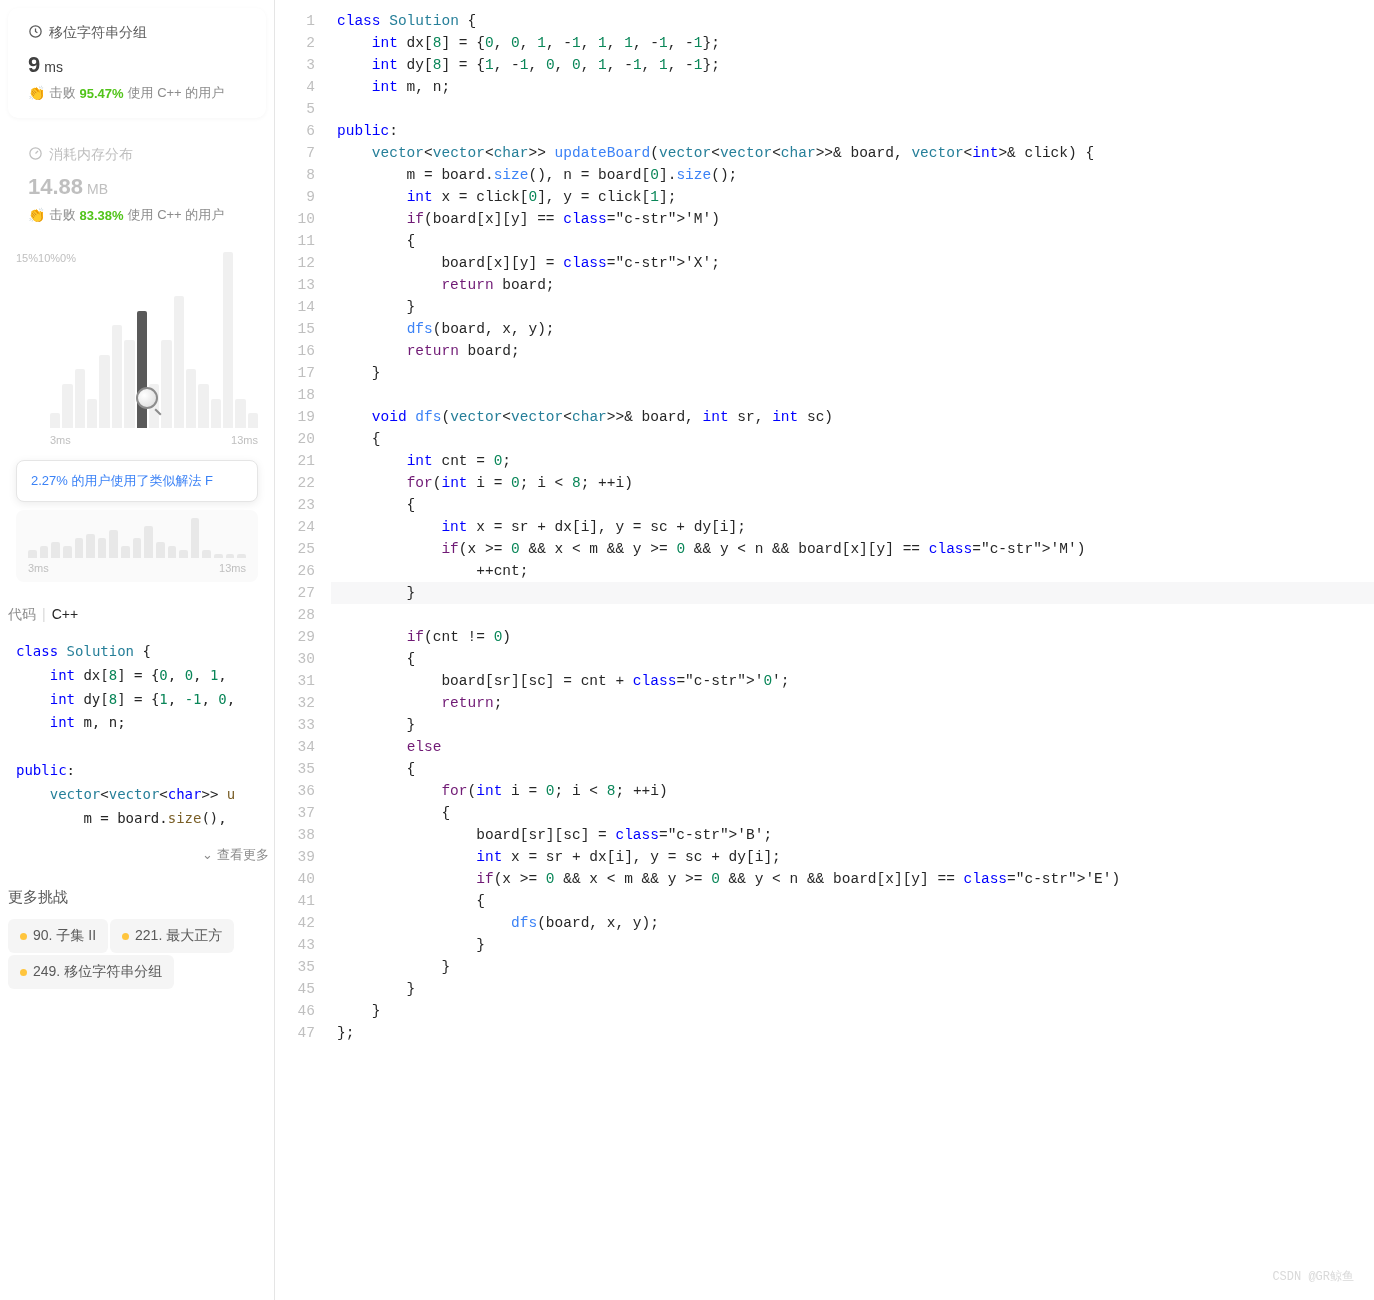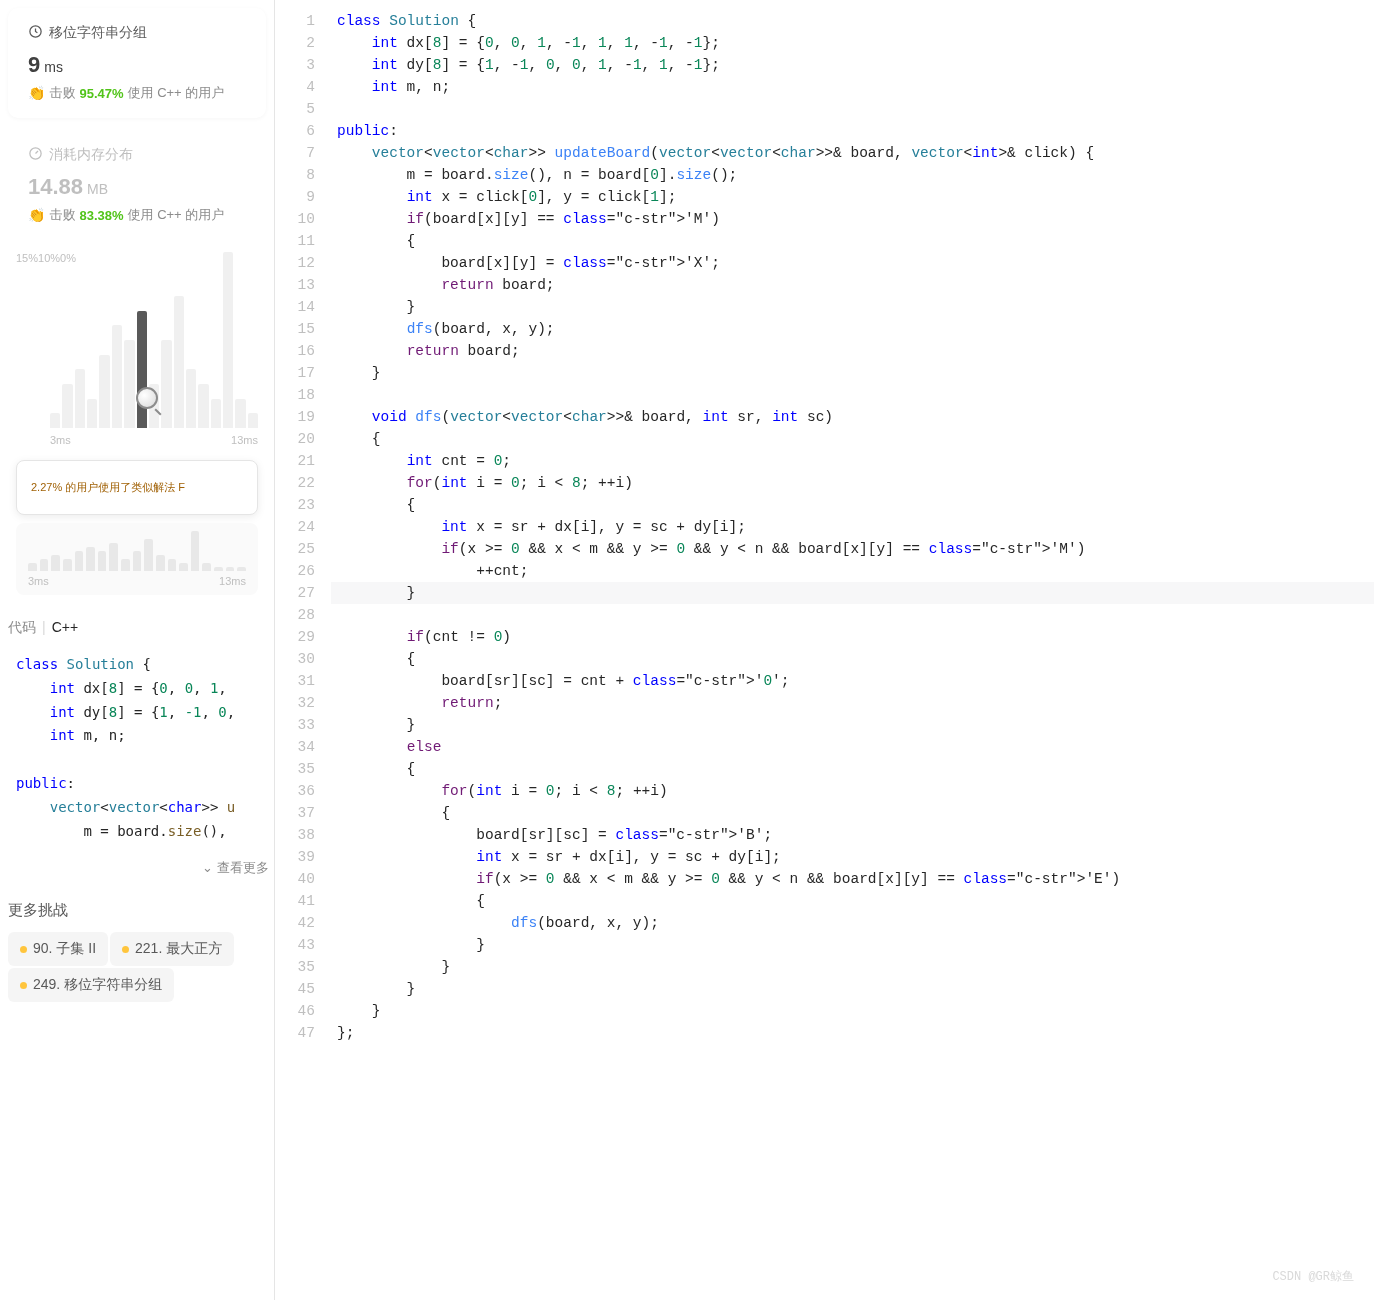--- a/index.html
+++ b/index.html
@@ -90,23 +90,23 @@
   height: 18px;
   display: flex;
   justify-content: space-between;
   font-size: 11px;
   color: #bfbfbf;
 }
 .tooltip-box {
   background: #fff;
   border: 1px solid #e5e5e5;
   border-radius: 8px;
-  padding: 19px 14px;
-  font-size: 11px;
-  color: #a16207;
+  padding: 11px 14px;
+  font-size: 13px;
+  color: #3b82f6;
   box-shadow: 0 2px 8px rgba(0,0,0,0.08);
   margin: 8px 16px;
 }
 .magnify {
   position: absolute;
   left: 120px;
   top: 135px;
   width: 22px;
   height: 22px;
   border: 2px solid #8c8c8c;

